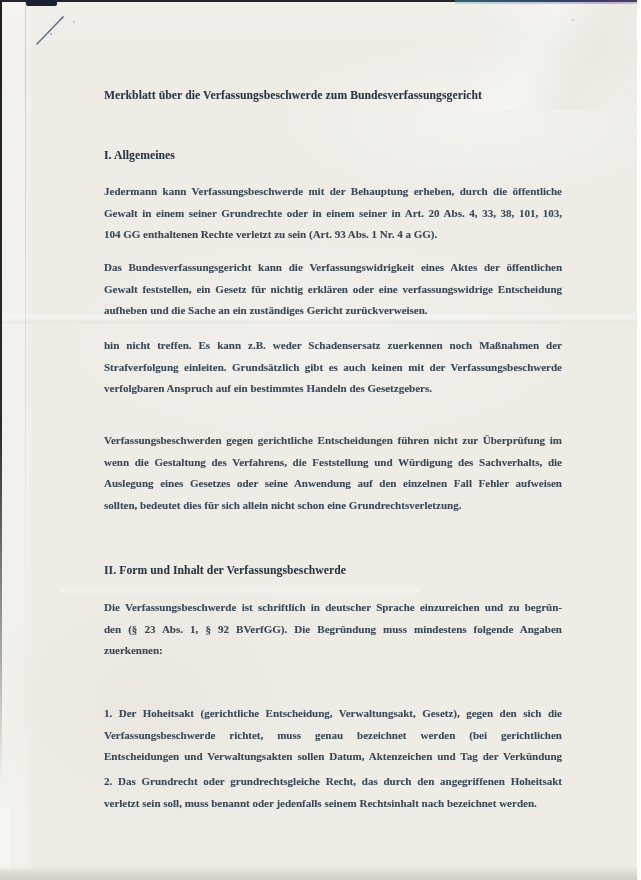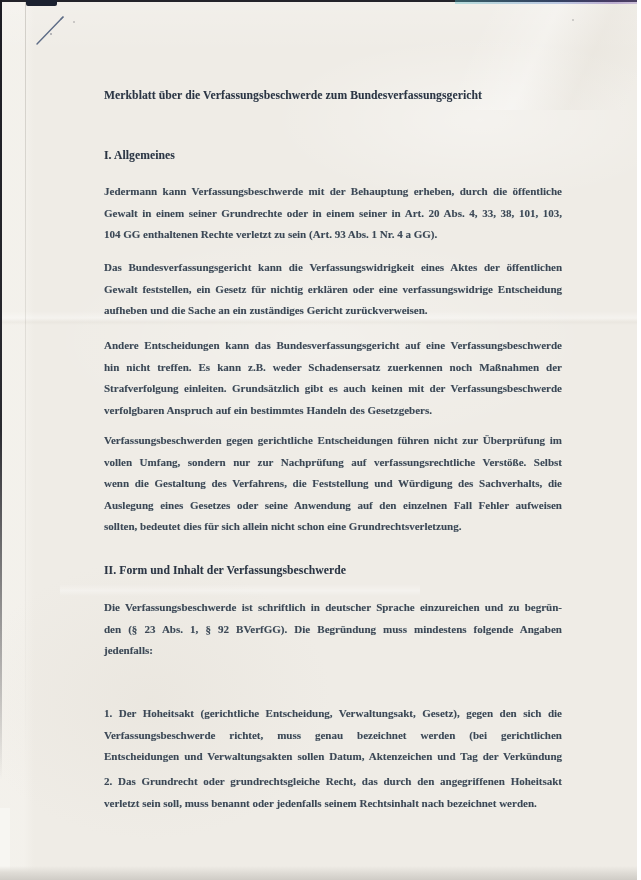--- a/index.html
+++ b/index.html
@@ -122,40 +122,38 @@
       <div class="tline tlast">104 GG enthaltenen Rechte verletzt zu sein (Art. 93 Abs. 1 Nr. 4 a GG).</div>
     </div>
 
   <div class="textline-block" style="top:257px;">
       <div class="tline">Das Bundesverfassungsgericht kann die Verfassungswidrigkeit eines Aktes der öffentlichen</div>
       <div class="tline">Gewalt feststellen, ein Gesetz für nichtig erklären oder eine verfassungswidrige Entscheidung</div>
       <div class="tline tlast">aufheben und die Sache an ein zuständiges Gericht zurückverweisen.</div>
     </div>
 
   <div class="textline-block" style="top:335px;">
-      <div class="tline">Andere Entscheidungen kann das Bundesverfassungsgericht auf eine Verfassungsbeschwerde</div>
       <div class="tline">hin nicht treffen. Es kann z.B. weder Schadensersatz zuerkennen noch Maßnahmen der</div>
       <div class="tline">Strafverfolgung einleiten. Grundsätzlich gibt es auch keinen mit der Verfassungsbeschwerde</div>
       <div class="tline tlast">verfolgbaren Anspruch auf ein bestimmtes Handeln des Gesetzgebers.</div>
     </div>
 
   <div class="textline-block" style="top:430px;">
       <div class="tline">Verfassungsbeschwerden gegen gerichtliche Entscheidungen führen nicht zur Überprüfung im</div>
-      <div class="tline">vollen Umfang, sondern nur zur Nachprüfung auf verfassungsrechtliche Verstöße. Selbst</div>
       <div class="tline">wenn die Gestaltung des Verfahrens, die Feststellung und Würdigung des Sachverhalts, die</div>
       <div class="tline">Auslegung eines Gesetzes oder seine Anwendung auf den einzelnen Fall Fehler aufweisen</div>
       <div class="tline tlast">sollten, bedeutet dies für sich allein nicht schon eine Grundrechtsverletzung.</div>
     </div>
 
   <div class="sec-heading" style="top:560px;">II. Form und Inhalt der Verfassungsbeschwerde</div>
 
   <div class="textline-block" style="top:597px;">
       <div class="tline">Die Verfassungsbeschwerde ist schriftlich in deutscher Sprache einzureichen und zu begrün-</div>
       <div class="tline">den (§ 23 Abs. 1, § 92 BVerfGG). Die Begründung muss mindestens folgende Angaben</div>
-      <div class="tline tlast">jedenfalls:</div>
+      <div class="tline tlast">zuerkennen:</div>
     </div>
 
   <div class="textline-block" style="top:703px;">
       <div class="tline">1. Der Hoheitsakt (gerichtliche Entscheidung, Verwaltungsakt, Gesetz), gegen den sich die</div>
       <div class="tline">Verfassungsbeschwerde richtet, muss genau bezeichnet werden (bei gerichtlichen</div>
       <div class="tline">Entscheidungen und Verwaltungsakten sollen Datum, Aktenzeichen und Tag der Verkündung</div>
     </div>
 
   <div class="textline-block" style="top:771px;">
       <div class="tline">2. Das Grundrecht oder grundrechtsgleiche Recht, das durch den angegriffenen Hoheitsakt</div>

